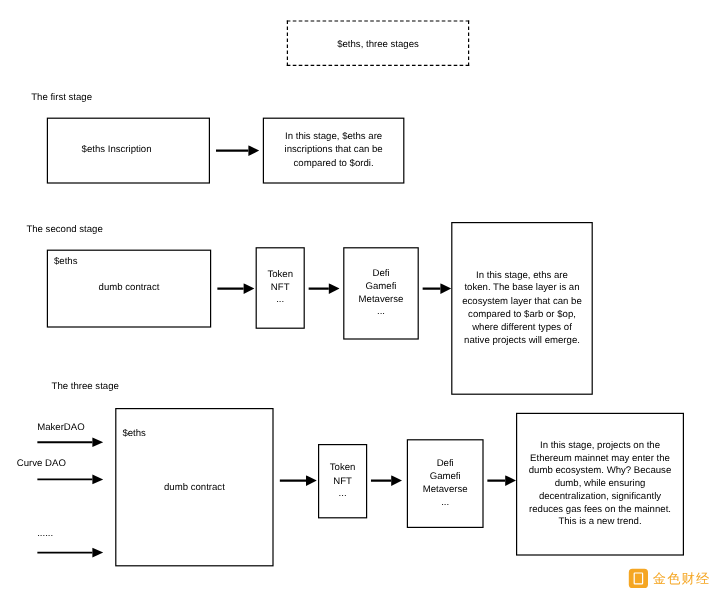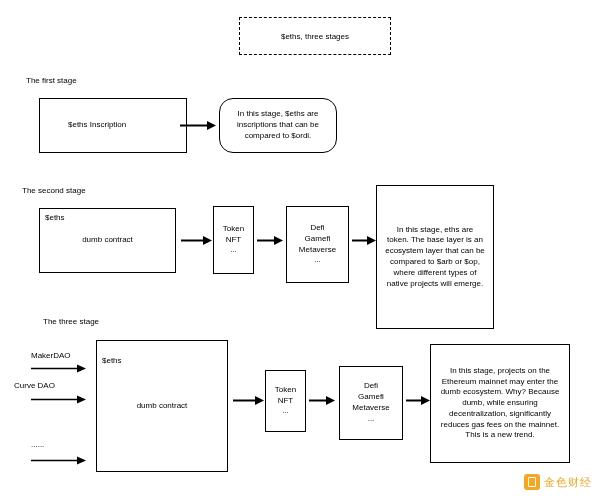--- a/index.html
+++ b/index.html
@@ -110,32 +110,32 @@
 <body>
 
 <div class="canvas">
 
   <div class="dashed" style="left:239px; top:17px; width:152px; height:38px;">
     <span>$eths, three stages</span>
   </div>
 
   <div class="stage-label" style="left:26px; top:76px;">The first stage</div>
 
-  <div class="box left" style="left:39px; top:98px; width:148px; height:55px; padding-left:28px;">
+  <div class="box left" style="left:39px; top:98px; width:136px; height:55px; padding-left:28px;">
     <span>$eths  Inscription</span>
   </div>
 
   <div class="arrow" style="left:180px; top:121px; width:36px;">
     <svg width="36" height="9" viewBox="0 0 36 9">
       <line x1="0" y1="4.5" x2="27" y2="4.5" stroke="#000" stroke-width="2"></line>
       <polygon points="27,0 36,4.5 27,9" fill="#000"></polygon>
     </svg>
   </div>
 
-  <div class="box" style="left:219px; top:98px; width:118px; height:55px; padding:5px 7px;border-radius:14px;">
+  <div class="box" style="left:219px; top:98px; width:118px; height:55px; padding:5px 7px;">
     <span>In this stage, $eths are inscriptions that can be compared to $ordi.</span>
   </div>
 
   <div class="stage-label" style="left:22px; top:186px;">The second stage</div>
 
   <div class="box" style="left:39px; top:208px; width:137px; height:65px;">
     <span class="boxtext">dumb contract</span>
   </div>
   <div class="plain-label" style="left:45px; top:213px;">$eths</div>
 

